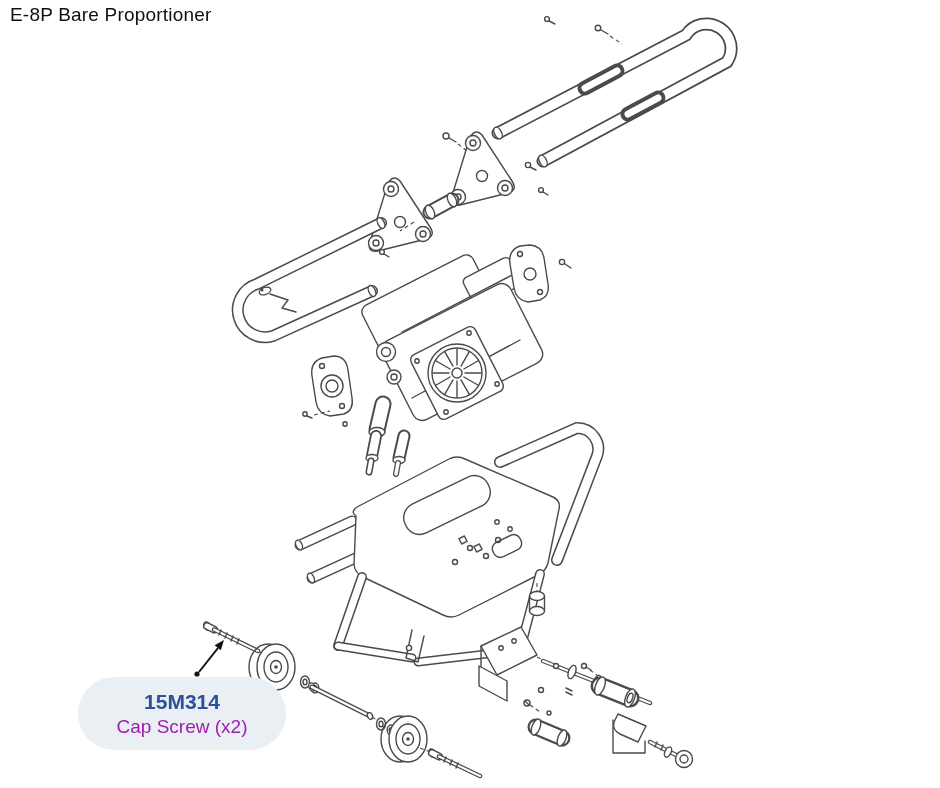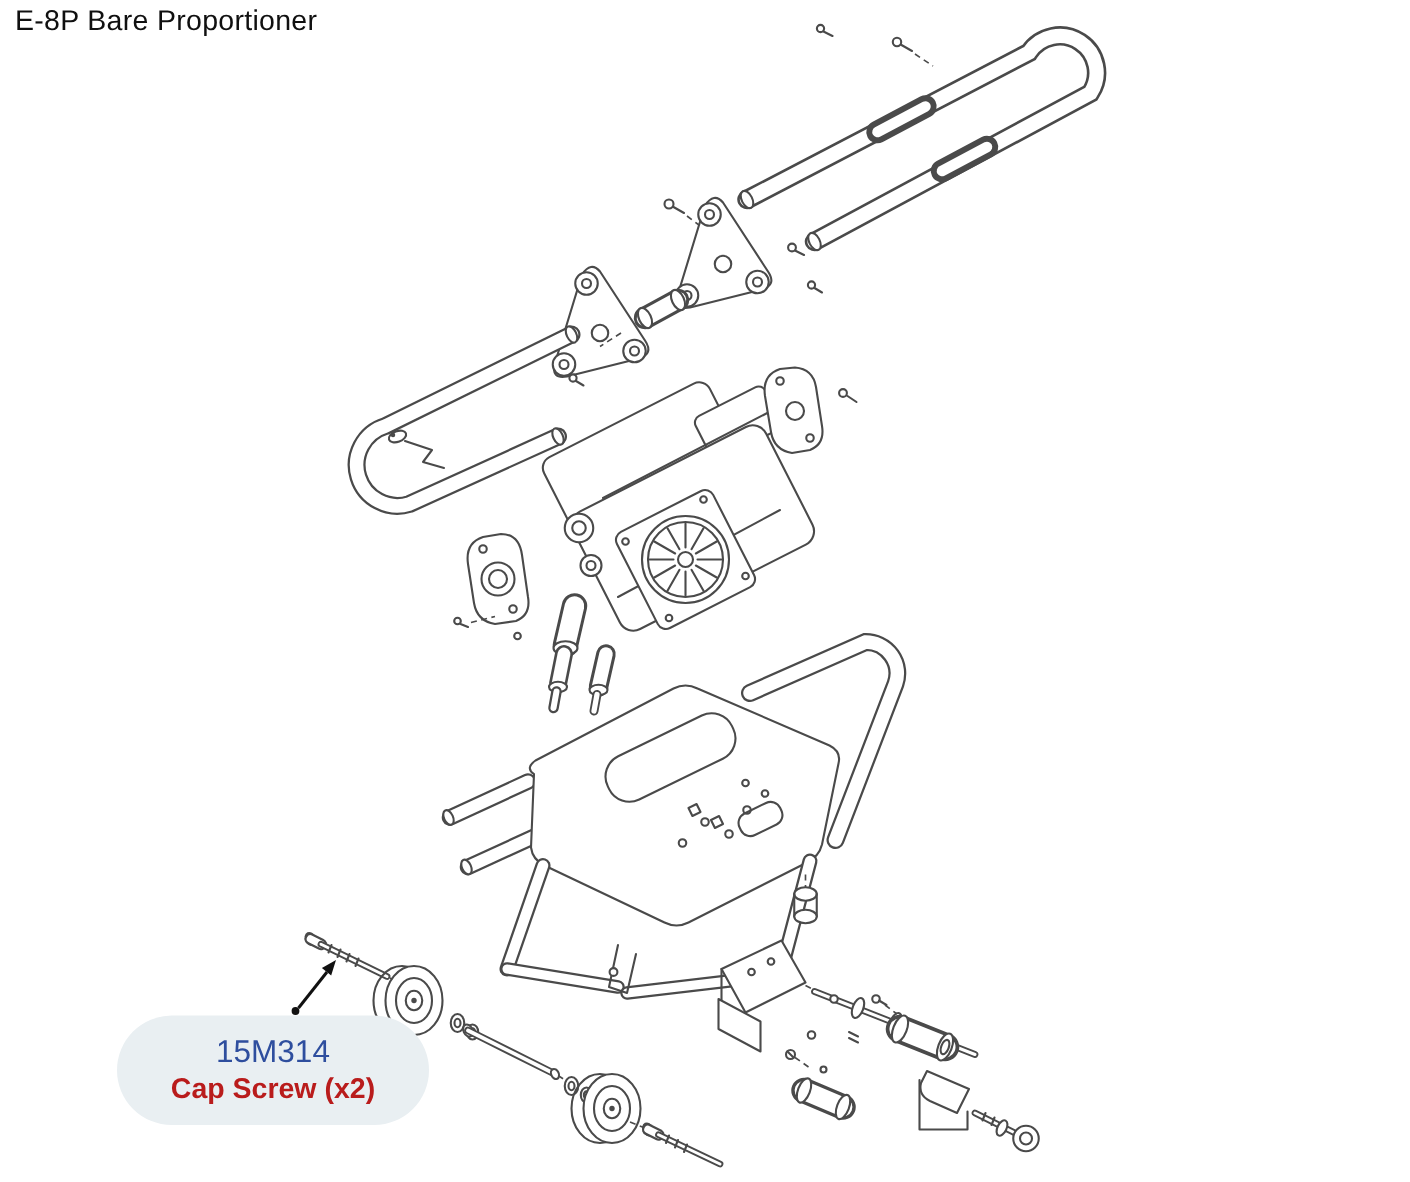--- a/index.html
+++ b/index.html
@@ -20,22 +20,22 @@
   .ti{fill:none;stroke:#ffffff;stroke-linecap:round;}   
   .dash{fill:none;stroke:#4a4a4a;stroke-width:1.1;stroke-dasharray:4 3;}
   .dot{fill:#4a4a4a;stroke:none;}
   
   .callout{
     position:absolute;left:78px;top:677px;width:208px;height:73px;
     background:#e9eff2;border-radius:37px;
     display:flex;flex-direction:column;align-items:center;justify-content:center;
     gap:2px;
   }
-  .part-number{font-size:21px;font-weight:400;color:#2e4e9e;text-align:center;}
-  .part-name{font-size:19px;font-weight:700;color:#b91c1c;}
+  .part-number{font-size:21px;font-weight:700;color:#2e4e9e;text-align:center;}
+  .part-name{font-size:19px;font-weight:400;color:#a21caf;}
 </style>
 </head>
 <body>
 
 <div class="canvas">
 
   <h1 class="title">E-8P Bare Proportioner</h1>
 
   <svg class="art" width="940" height="788" viewBox="0 0 940 788" xmlns="http://www.w3.org/2000/svg">
 

